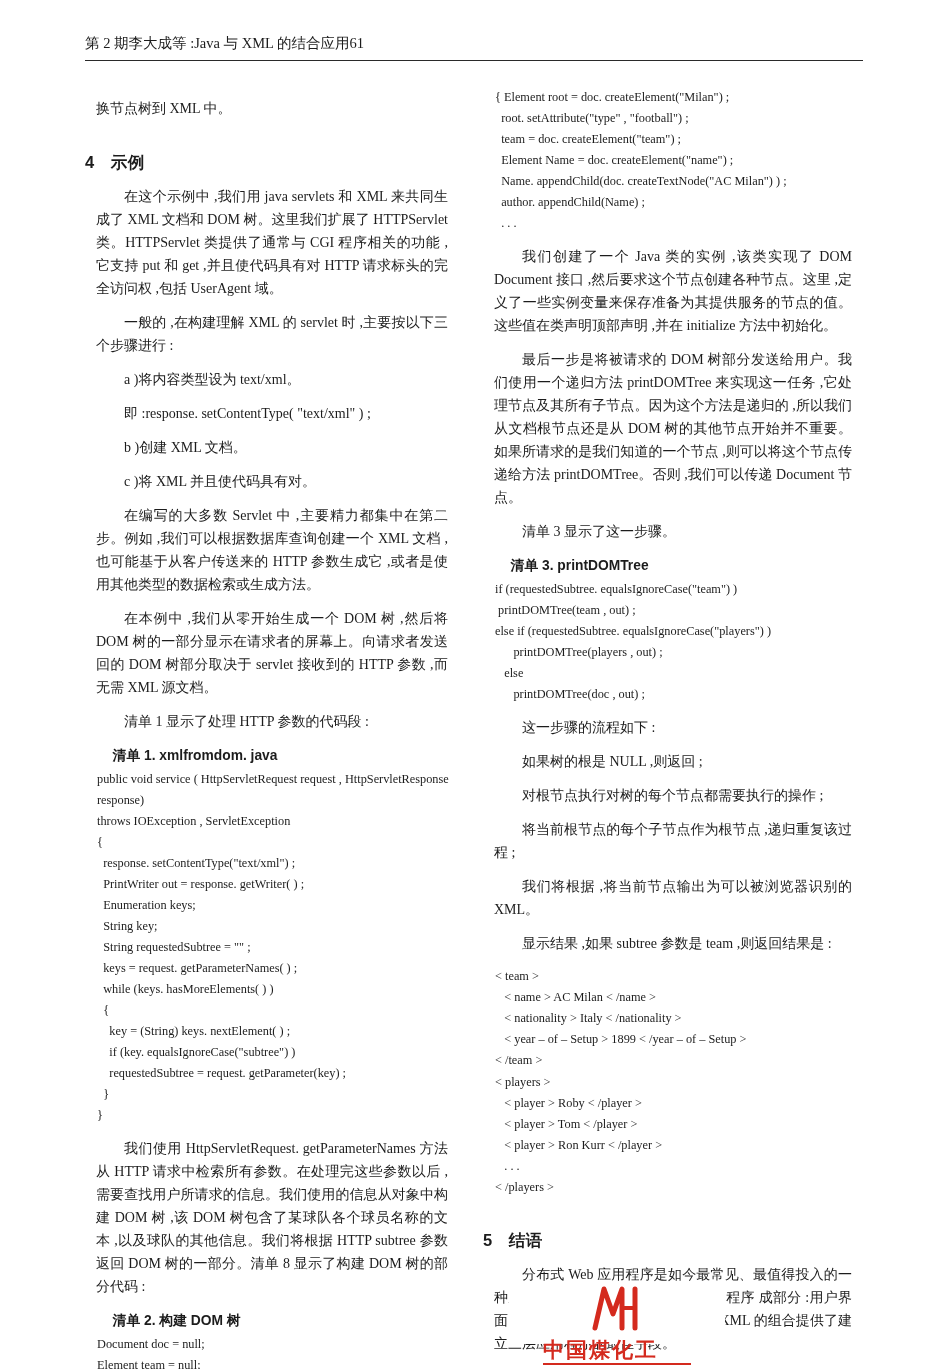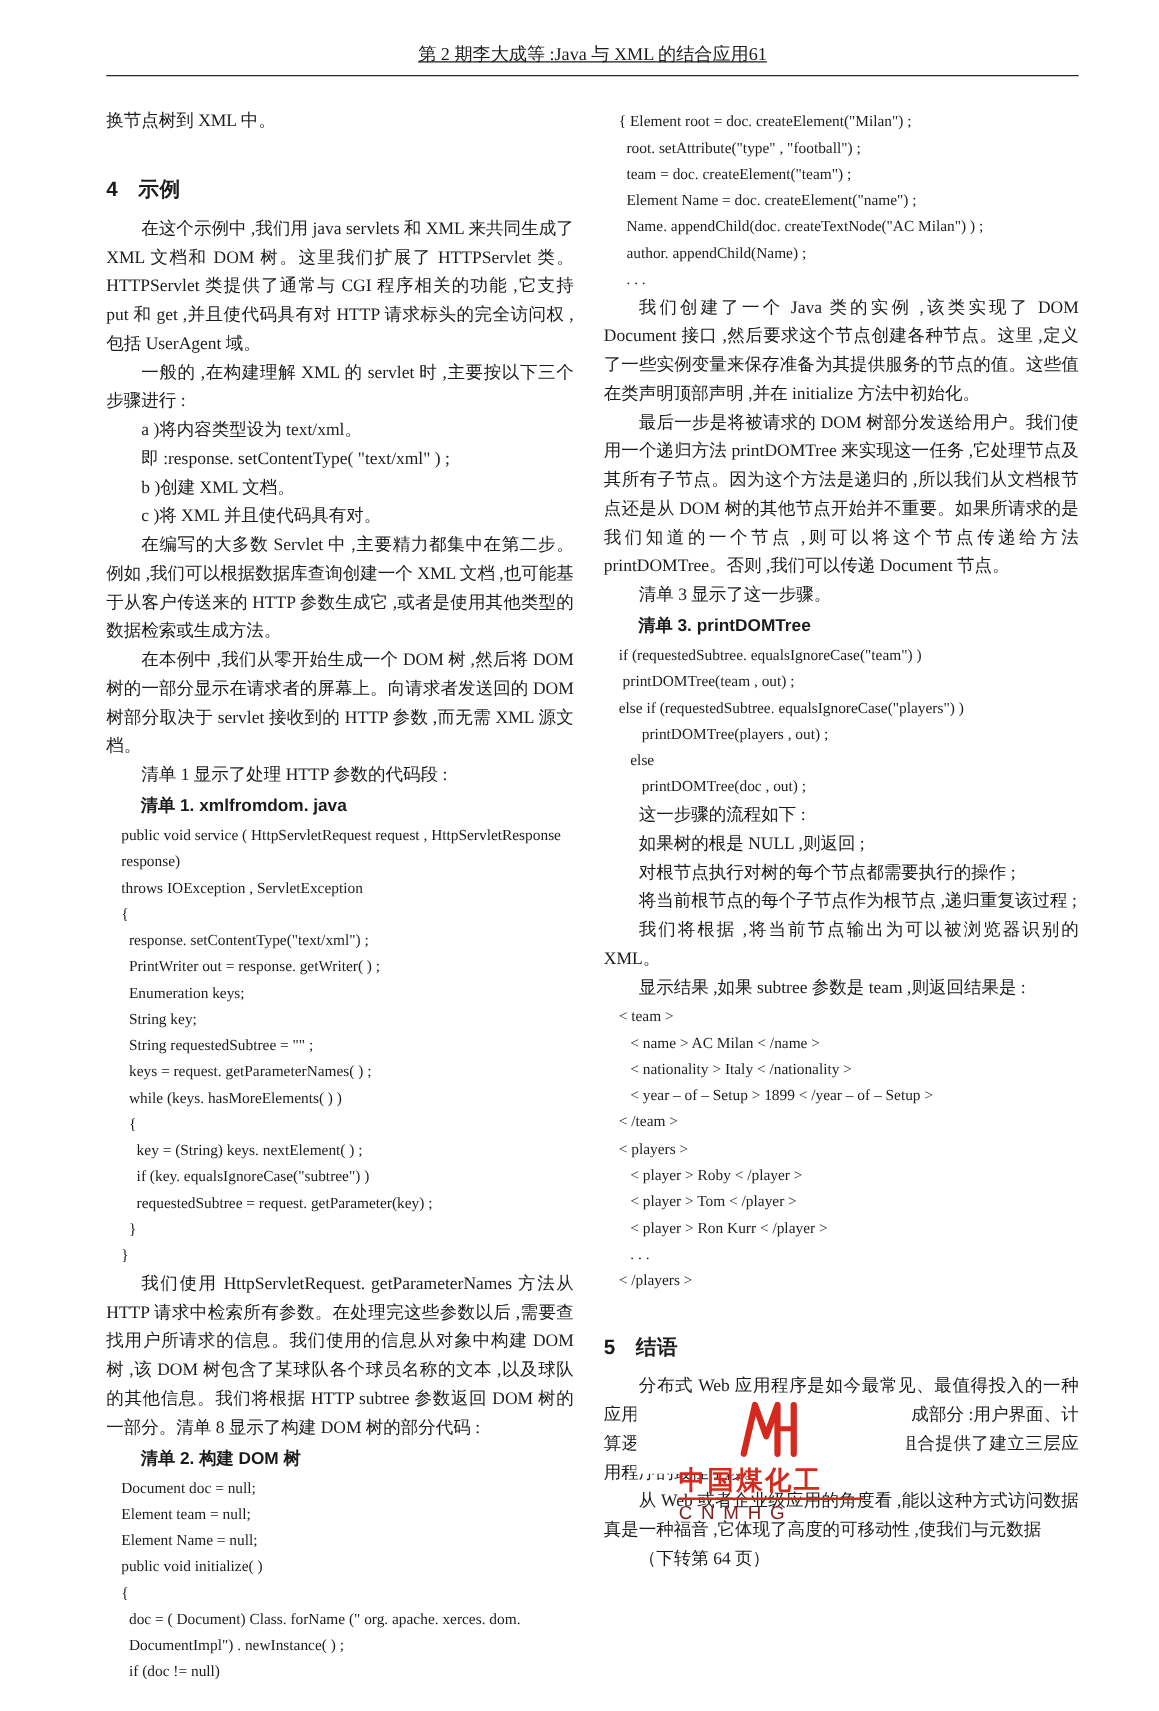--- a/index.html
+++ b/index.html
@@ -6,34 +6,33 @@
   body {
     width: 927px; height: 1369px;
     background: #ffffff;
     position: relative;
     overflow: hidden;
     font-family: "Liberation Serif", serif;
     color: #1c1c1c;
   }
   .page-header {
     position: absolute; top: 34px; left: 85px; width: 778px;
-    display: flex; justify-content: center; align-items: baseline;
+    display: flex; justify-content: flex-start; align-items: baseline;
     font-size: 14.5px;
-    text-decoration: underline;
   }
   .header-rule {
     position: absolute; top: 60px; left: 85px; width: 778px;
     border-top: 1.6px solid #2a2a2a; height: 0;
   }
   .col { position: absolute; top: 86px; }
   .col-left  { left: 85px;  width: 374px; }
   .col-right { left: 483px; width: 380px; }
 
   p.body {
-    margin: 0; font-size: 14px; line-height: 23px;
+    margin: 11px; font-size: 14px; line-height: 23px;
     text-align: justify; text-indent: 2em;
   }
   p.noindent { text-indent: 0; }
   p.step { text-indent: 2em; }
 
   .section-heading {
     font-family: "Liberation Sans", sans-serif;
     font-weight: bold; font-size: 16.5px;
     margin: 32px 0 9px 0; letter-spacing: 0.5px;
   }

